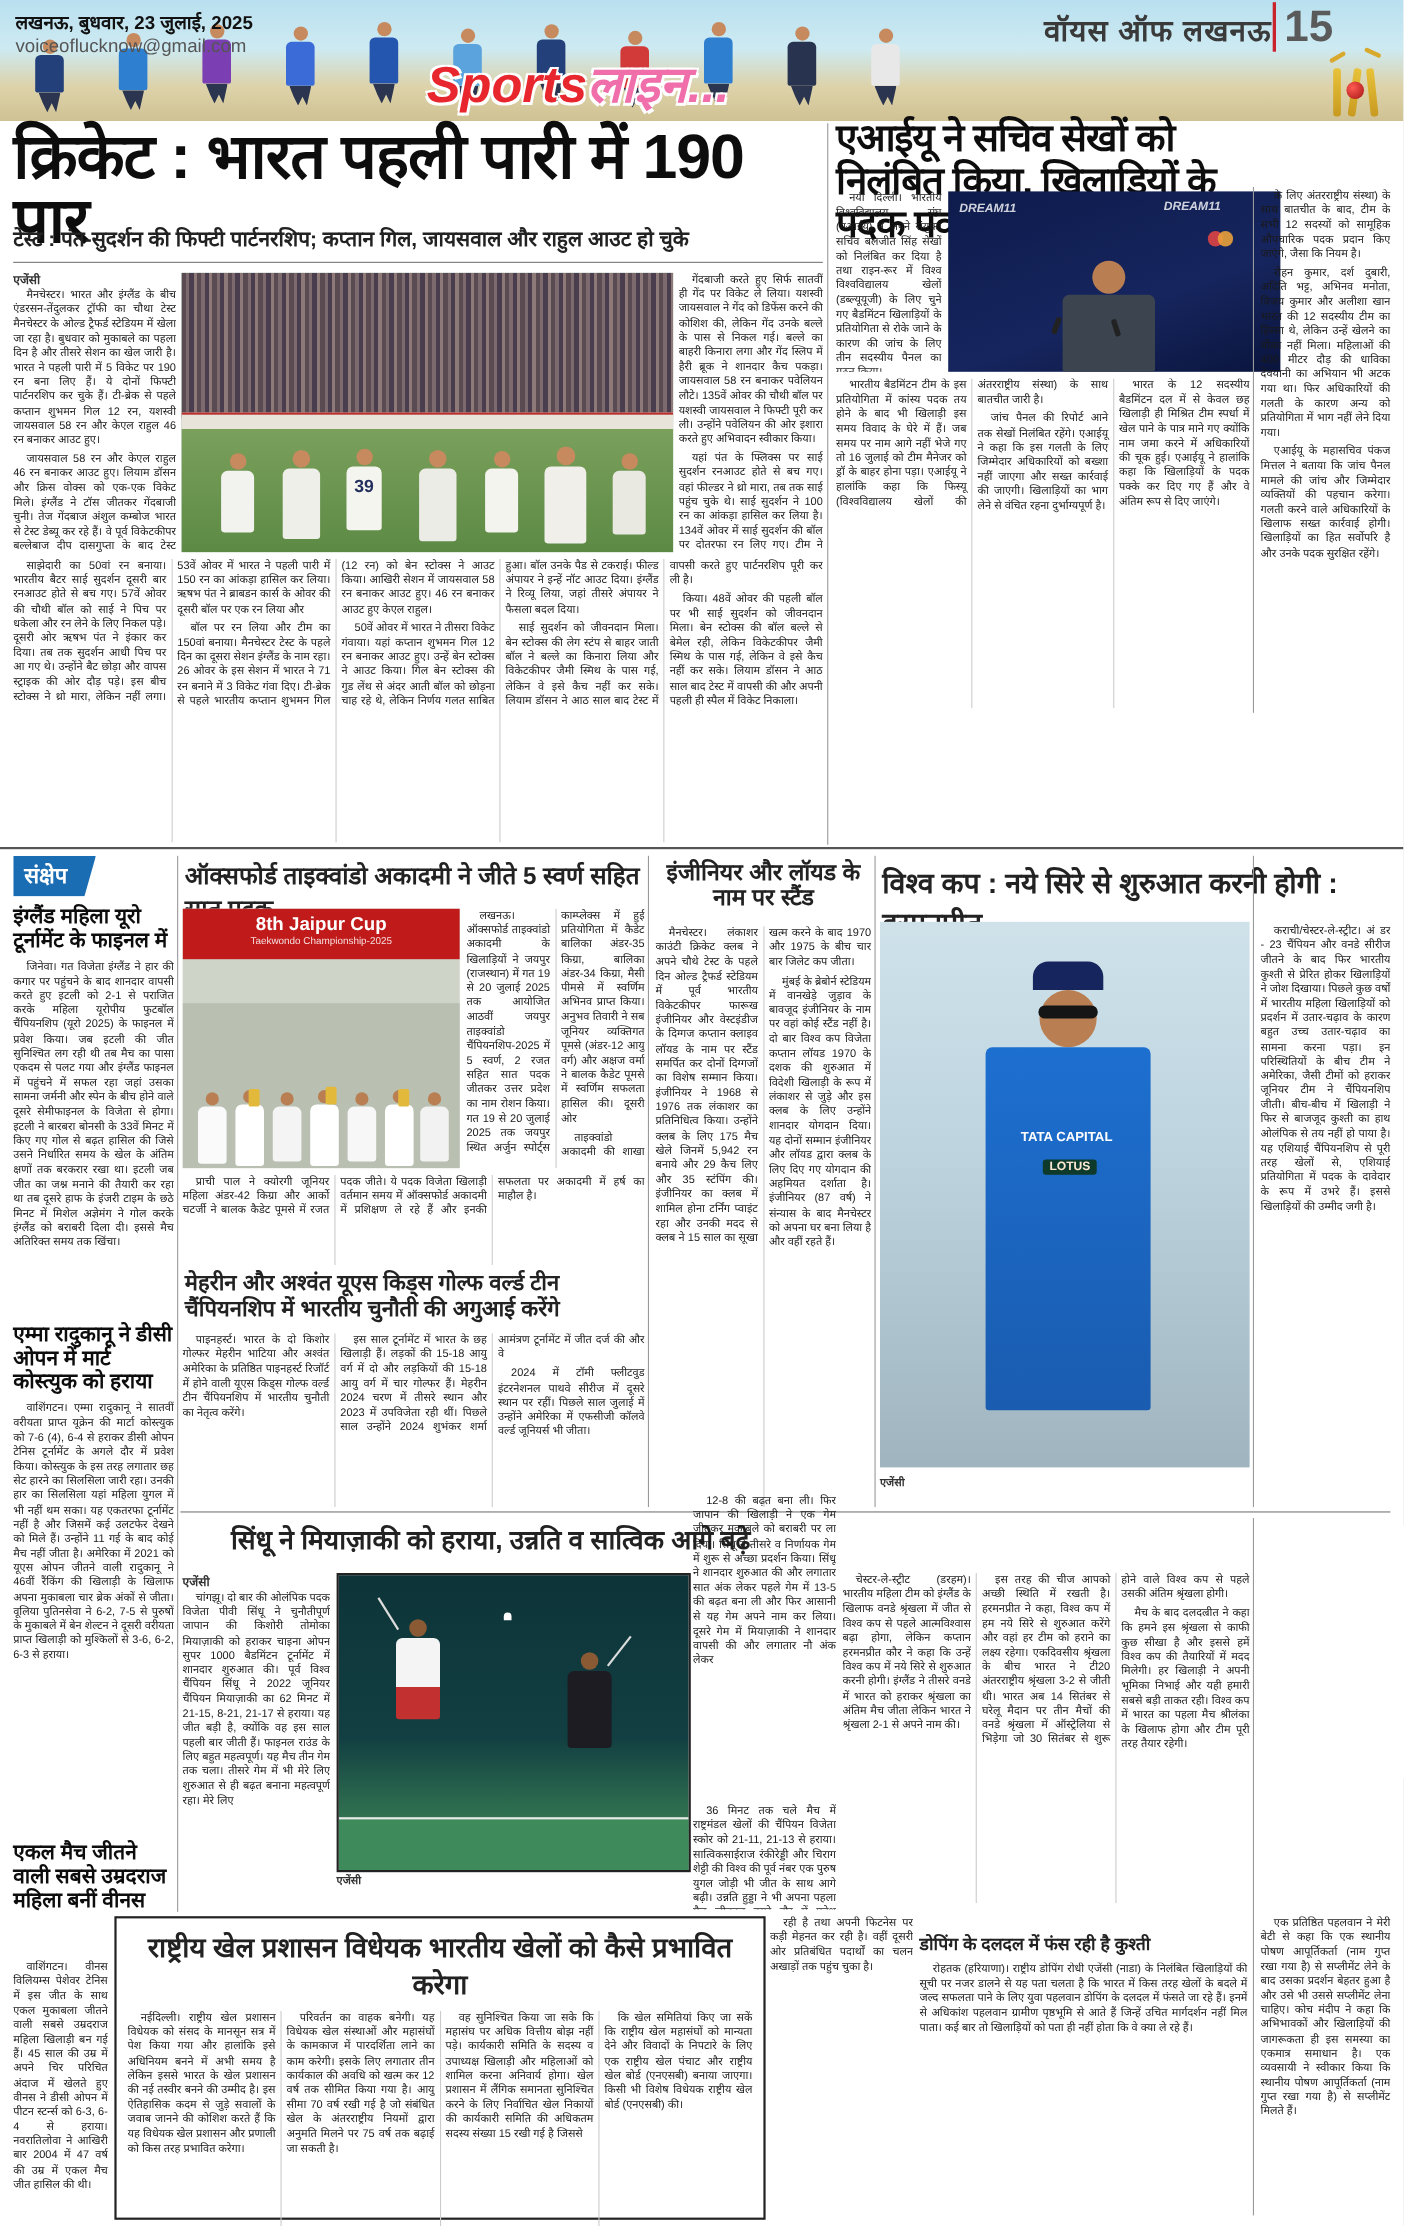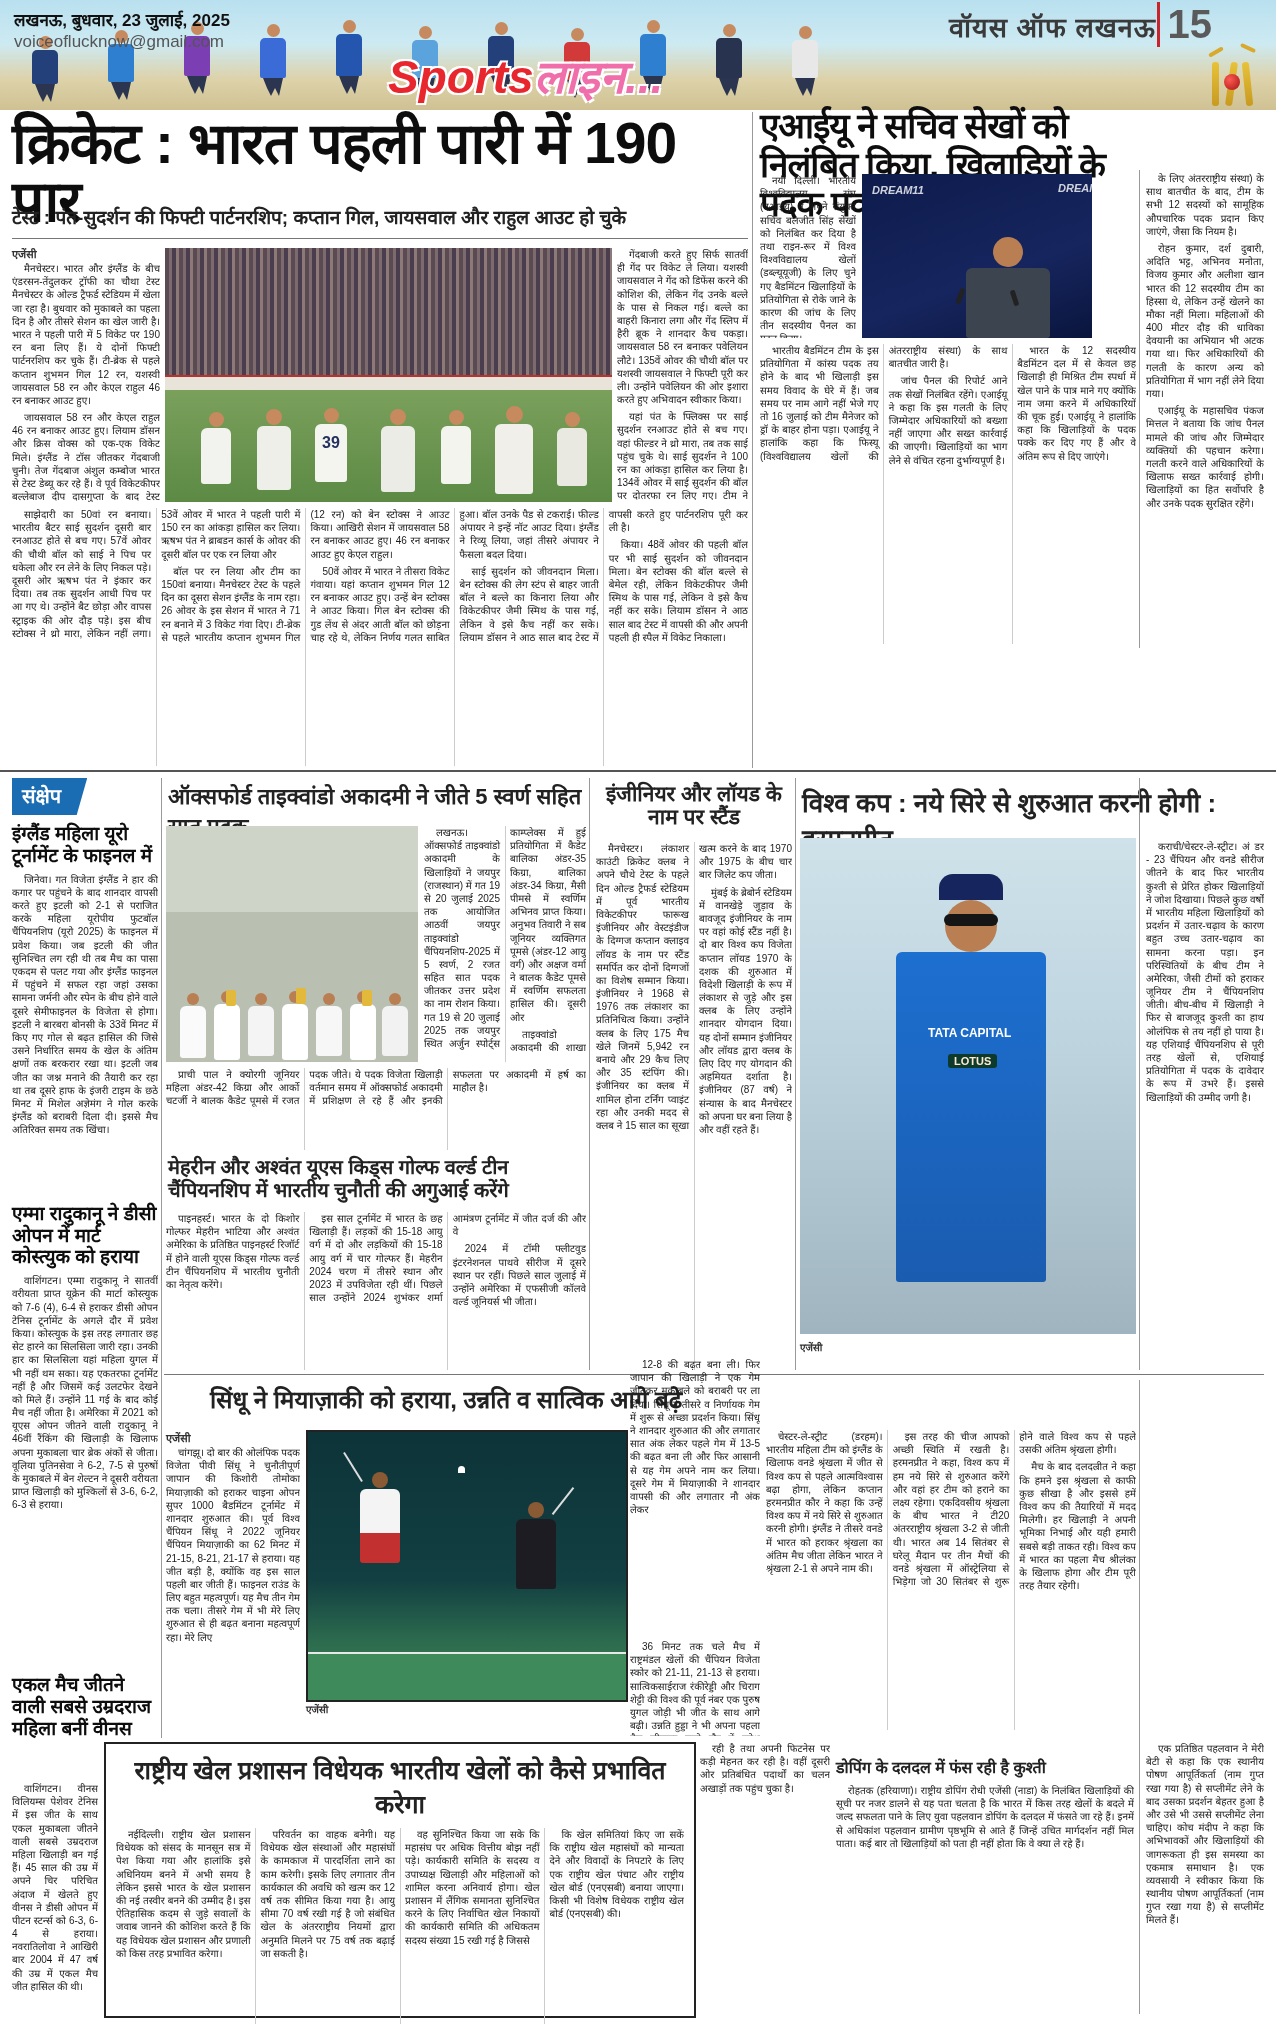--- a/index.html
+++ b/index.html
@@ -201,21 +201,21 @@
       <p>बॉल पर रन लिया और टीम का 150वां बनाया। मैनचेस्टर टेस्ट के पहले दिन का दूसरा सेशन इंग्लैंड के नाम रहा। 26 ओवर के इस सेशन में भारत ने 71 रन बनाने में 3 विकेट गंवा दिए। टी-ब्रेक से पहले भारतीय कप्तान शुभमन गिल (12 रन) को बेन स्टोक्स ने आउट किया। आखिरी सेशन में जायसवाल 58 रन बनाकर आउट हुए। 46 रन बनाकर आउट हुए केएल राहुल।</p>
       <p>50वें ओवर में भारत ने तीसरा विकेट गंवाया। यहां कप्तान शुभमन गिल 12 रन बनाकर आउट हुए। उन्हें बेन स्टोक्स ने आउट किया। गिल बेन स्टोक्स की गुड लेंथ से अंदर आती बॉल को छोड़ना चाह रहे थे, लेकिन निर्णय गलत साबित हुआ। बॉल उनके पैड से टकराई। फील्ड अंपायर ने इन्हें नॉट आउट दिया। इंग्लैंड ने रिव्यू लिया, जहां तीसरे अंपायर ने फैसला बदल दिया।</p>
       <p>साई सुदर्शन को जीवनदान मिला। बेन स्टोक्स की लेग स्टंप से बाहर जाती बॉल ने बल्ले का किनारा लिया और विकेटकीपर जैमी स्मिथ के पास गई, लेकिन वे इसे कैच नहीं कर सके। लियाम डॉसन ने आठ साल बाद टेस्ट में वापसी करते हुए पार्टनरशिप पूरी कर ली है।</p>
       <p>किया। 48वें ओवर की पहली बॉल पर भी साई सुदर्शन को जीवनदान मिला। बेन स्टोक्स की बॉल बल्ले से बेमेल रही, लेकिन विकेटकीपर जैमी स्मिथ के पास गई, लेकिन वे इसे कैच नहीं कर सके। लियाम डॉसन ने आठ साल बाद टेस्ट में वापसी की और अपनी पहली ही स्पैल में विकेट निकाला।</p>
     </div>
 
   <div class="abs vline" style="left:752px;top:112px;height:656px"></div>
 
   <div class="abs h1" style="left:760px;top:106px;width:376px;font-size:35px;line-height:1.12">एआईयू ने सचिव सेखों को निलंबित किया, खिलाड़ियों के पदक पक्के किए</div>
 
-  <div class="abs photo navybg" style="left:862px;top:174px;width:230px;height:164px">
+  <div class="abs photo navybg" style="left:862px;top:174px;width:302px;height:164px">
     <div class="dreamtxt" style="left:10px;top:10px">DREAM11</div>
     <div class="dreamtxt" style="left:196px;top:8px">DREAM11</div>
     <div class="abs" style="left:236px;top:36px;width:26px;height:14px">
       <div style="position:absolute;width:14px;height:14px;border-radius:50%;background:#d44;opacity:.9"></div>
       <div style="position:absolute;left:9px;width:14px;height:14px;border-radius:50%;background:#e9a13b;opacity:.9"></div>
     </div>
     <div class="player" style="left:104px;bottom:0">
         <div class="ph" style="width:30px;height:30px;background:#b97f52"></div>
         <div class="pb" style="width:84px;height:70px;background:#3c4450"></div>
       </div>
@@ -254,20 +254,24 @@
     <div class="brieftitle">एकल मैच जीतने वाली सबसे उम्रदराज महिला बनीं वीनस</div>
   </div>
   <div class="abs bt" style="left:12px;top:1782px;width:86px;height:232px">
       <p>वाशिंगटन। वीनस विलियम्स पेशेवर टेनिस में इस जीत के साथ एकल मुकाबला जीतने वाली सबसे उम्रदराज महिला खिलाड़ी बन गई हैं। 45 साल की उम्र में अपने चिर परिचित अंदाज में खेलते हुए वीनस ने डीसी ओपन में पीटन स्टर्न्स को 6-3, 6-4 से हराया। नवरातिलोवा ने आखिरी बार 2004 में 47 वर्ष की उम्र में एकल मैच जीत हासिल की थी।</p>
     </div>
   <div class="abs vline" style="left:161px;top:778px;height:960px"></div>
 
   <div class="abs hsub" style="left:168px;top:780px;width:418px;font-size:22px;font-weight:800">ऑक्सफोर्ड ताइक्वांडो अकादमी ने जीते 5 स्वर्ण सहित सात पदक</div>
 
   <div class="abs photo" style="left:166px;top:826px;width:252px;height:236px;background:#cfd4c8">
+    <div class="redbanner">
+      <div class="l1">8th Jaipur Cup</div>
+      <div class="l2">Taekwondo Championship-2025</div>
+    </div>
     <div style="position:absolute;left:0;right:0;bottom:0;height:150px;background:#b9c0b2"></div>
     <div class="player" style="left:14px;bottom:4px">
         <div class="ph" style="width:12px;height:12px;background:#b97f52"></div>
         <div class="pb" style="width:26px;height:52px;background:#fafafa"></div>
       </div>
     <div class="player" style="left:48px;bottom:2px">
         <div class="ph" style="width:12px;height:12px;background:#b97f52"></div>
         <div class="pb" style="width:26px;height:56px;background:#ffffff"></div>
       </div>
     <div class="player" style="left:82px;bottom:6px">

